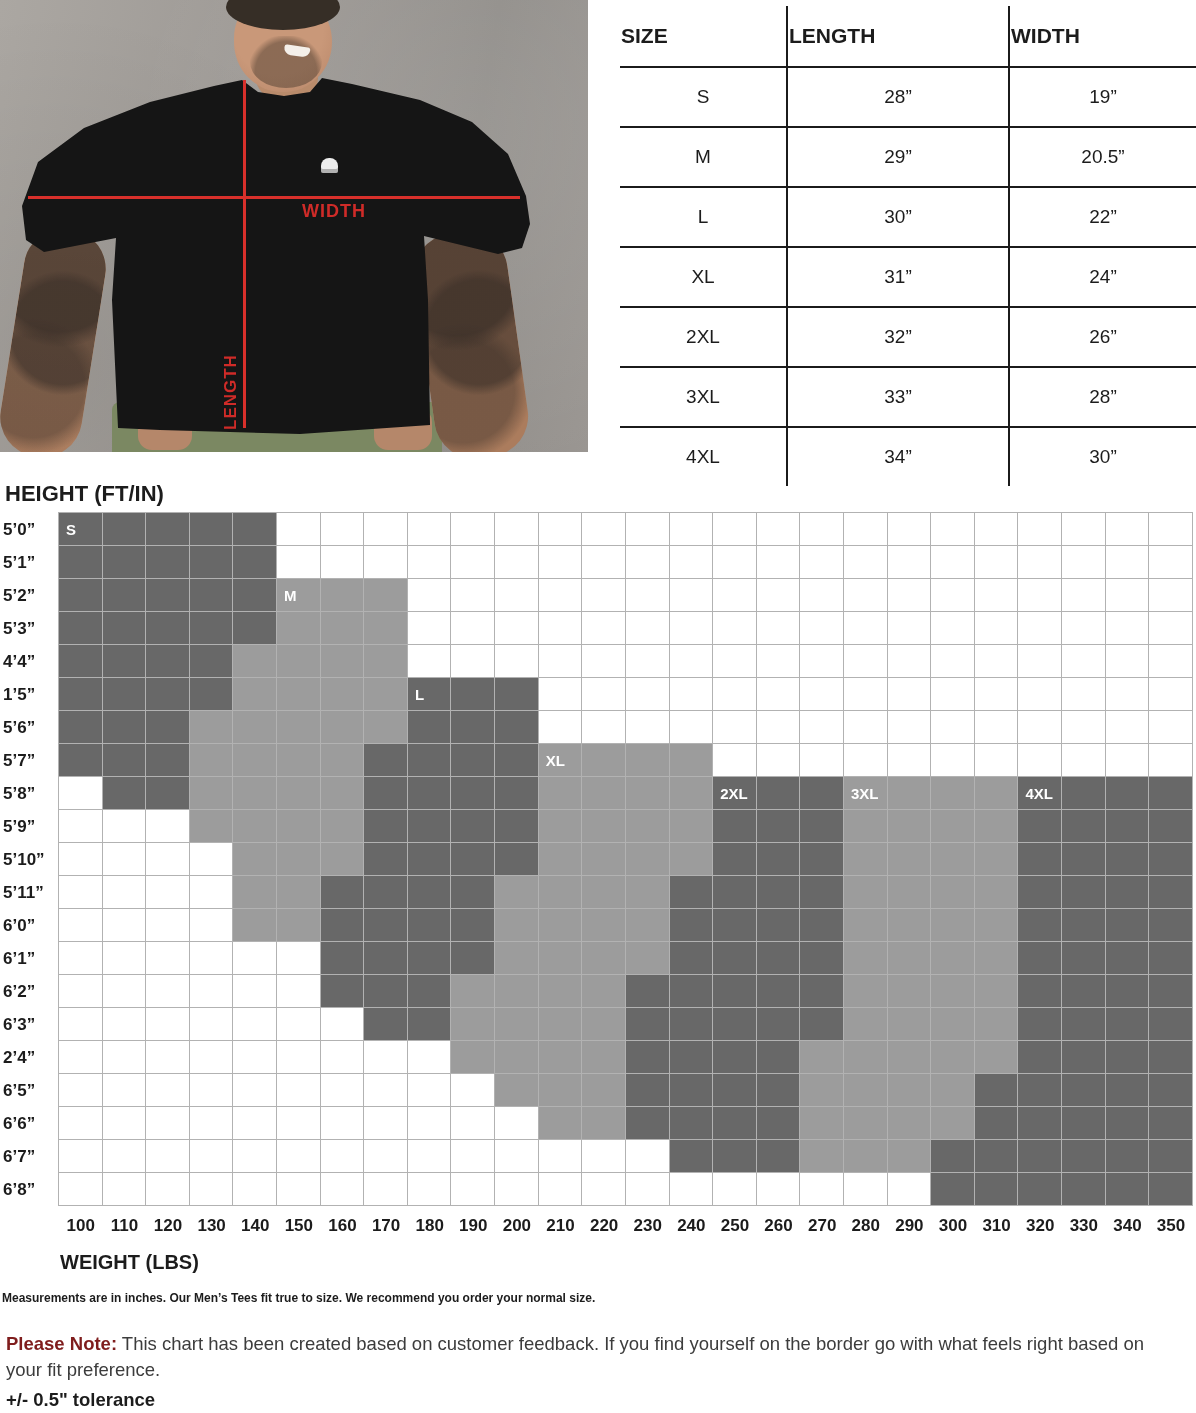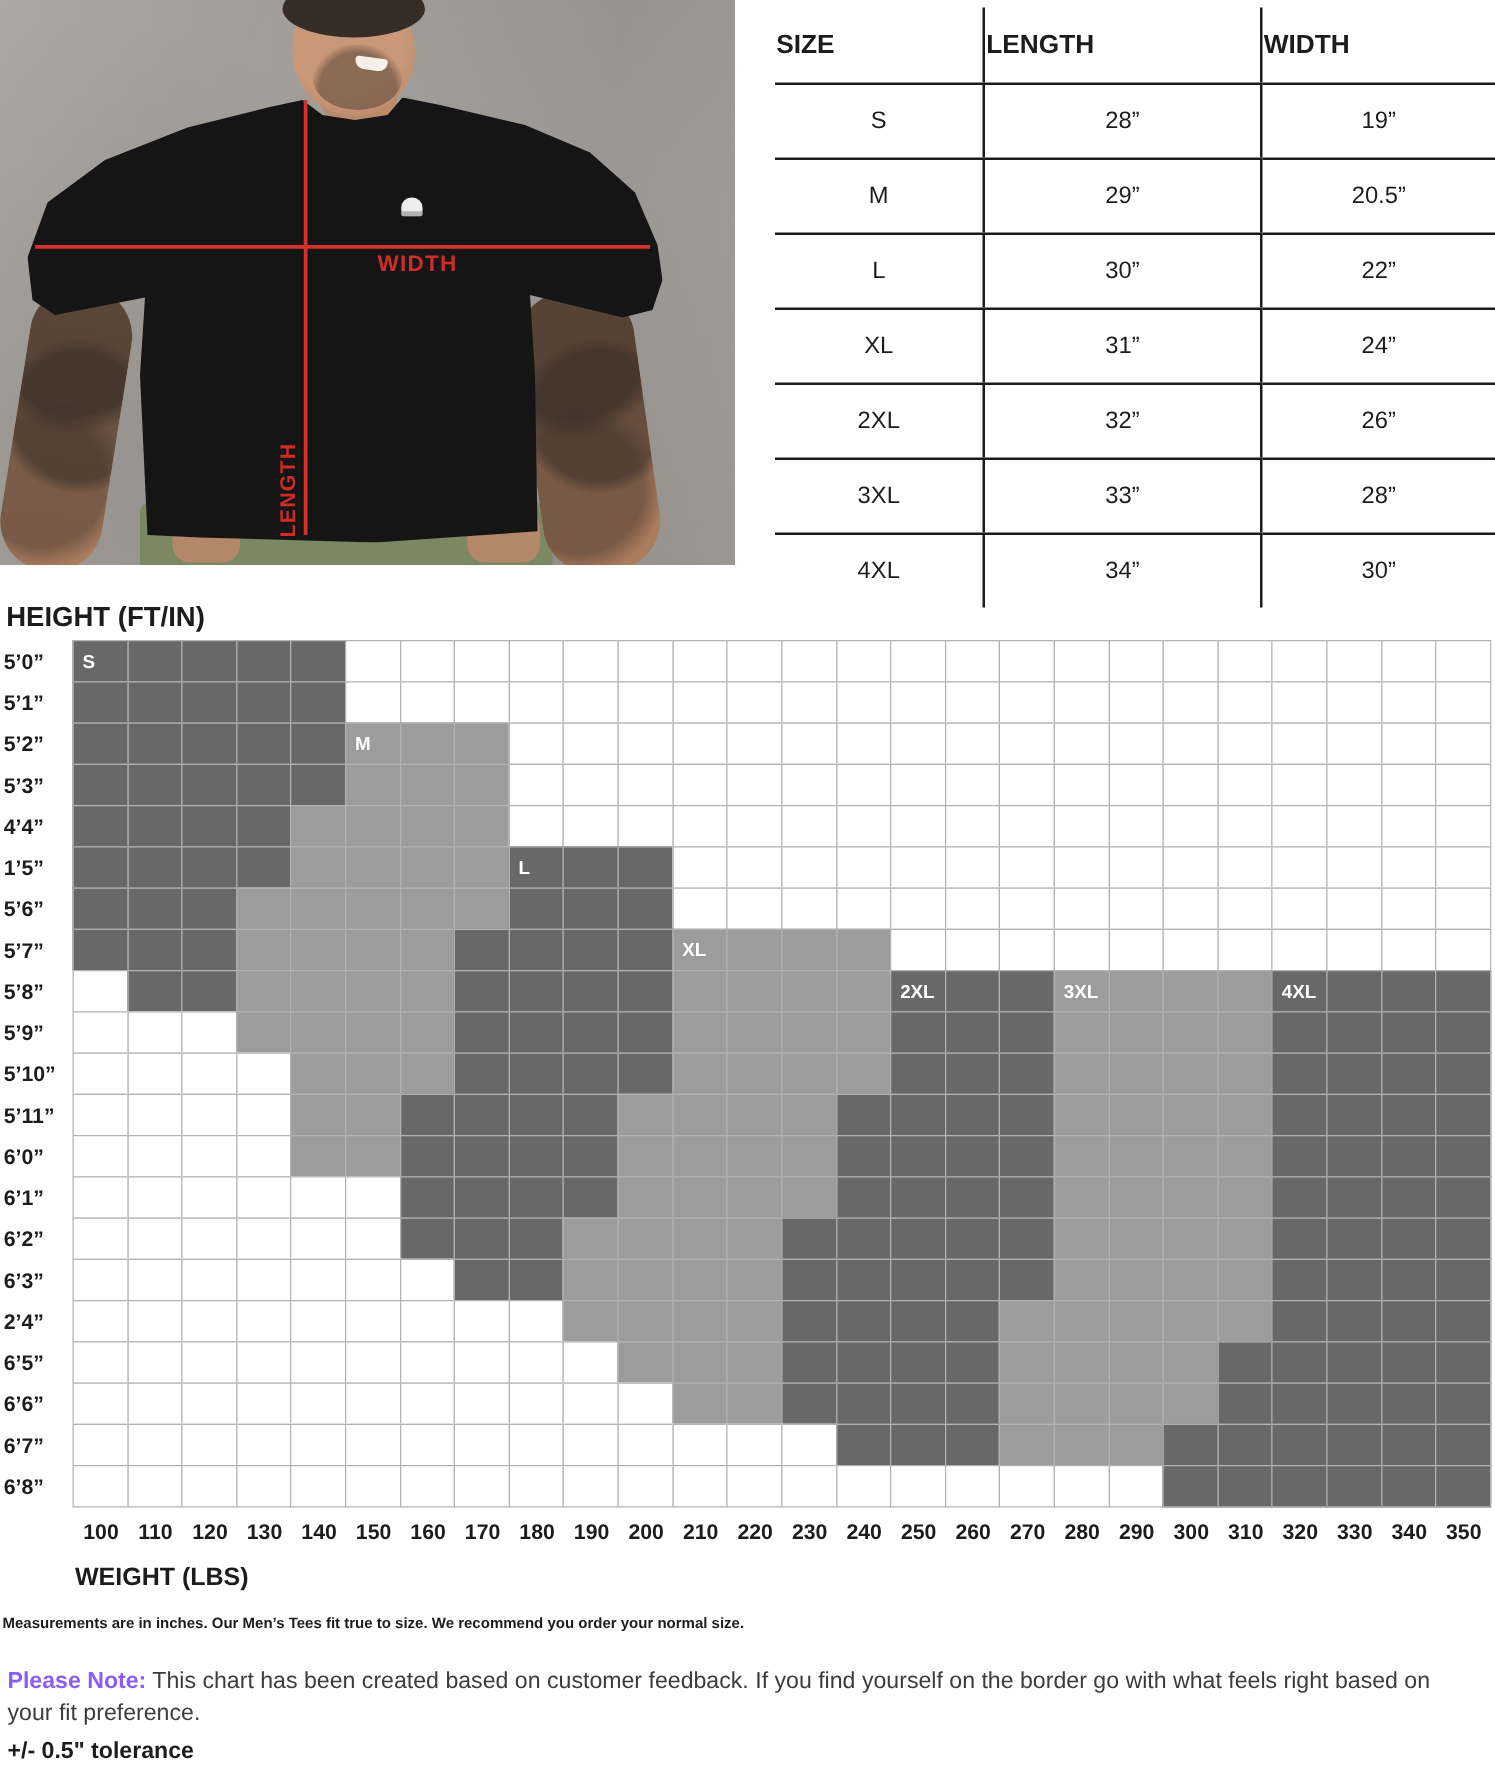--- a/index.html
+++ b/index.html
@@ -56,21 +56,21 @@
   .cell{flex:1;border:1px solid #b2b2b2;margin:-1px 0 0 -1px;box-sizing:border-box;
         display:flex;align-items:center;padding-left:7px;color:#ffffff;font-size:15px;font-weight:bold;overflow:hidden;}
   .cd{background:#686868;} .cl{background:#9c9c9c;} .cw{background:#ffffff;}
   #weights{position:absolute;left:59px;top:1216px;width:1134px;display:flex;}
   #weights div{flex:1;text-align:center;font-size:17px;font-weight:bold;}
   .x-title{position:absolute;left:60px;top:1251px;font-size:20px;font-weight:bold;}
 
   
   .note1{position:absolute;left:2px;top:1291px;width:1180px;font-size:12px;font-weight:bold;}
   .note2{position:absolute;left:6px;top:1331px;width:1160px;font-size:18.5px;line-height:1.42;color:#3c3c3c;}
-  .note2 b{color:#8b5cf6;}
+  .note2 b{color:#7f1d1d;}
   .note3{position:absolute;left:6px;top:1389px;font-size:18.5px;font-weight:bold;}
 </style>
 </head>
 <body>
 
 <div class="photo">
   <div class="wall-shade"></div>
   <div class="pants"></div>
   <div class="arm left">
       <div class="tattoo"></div>

